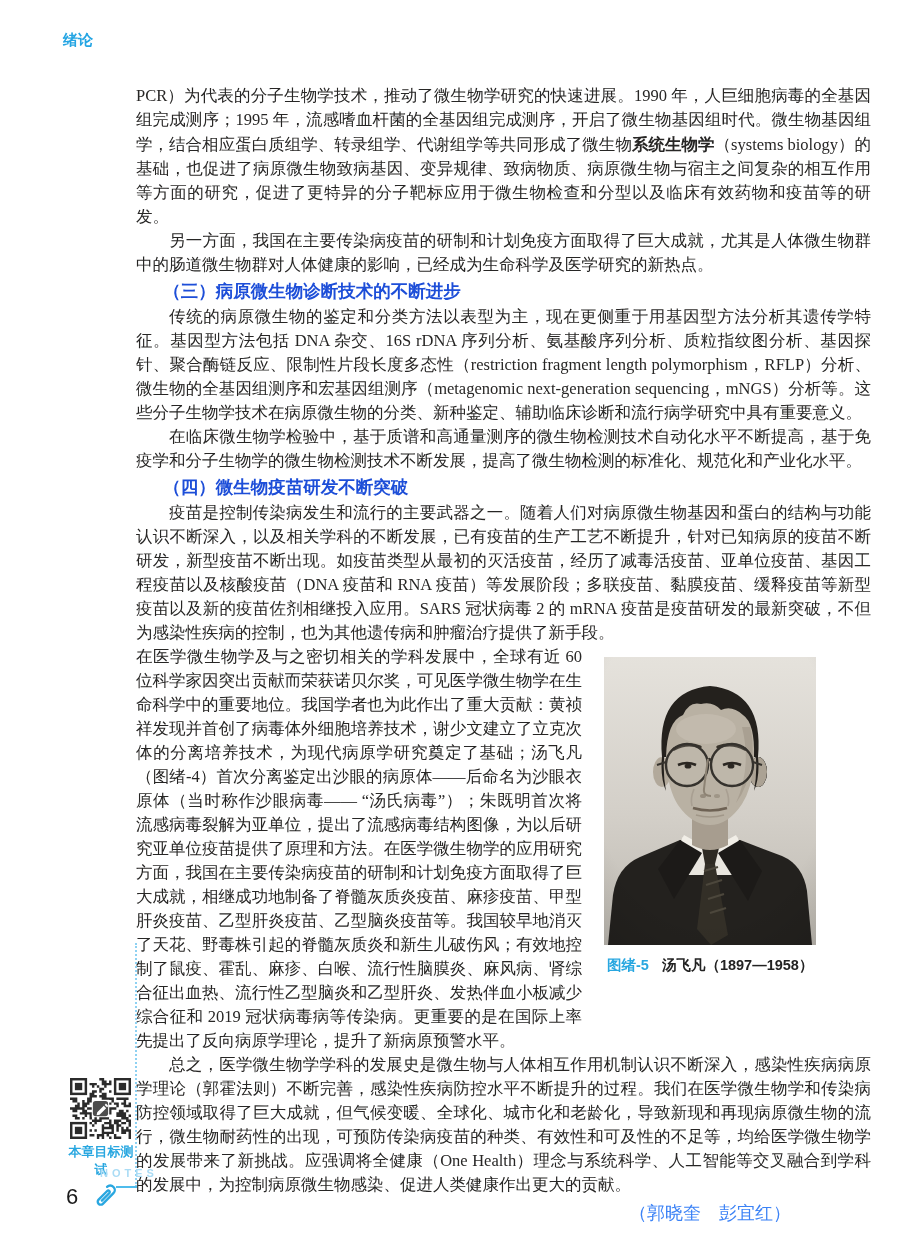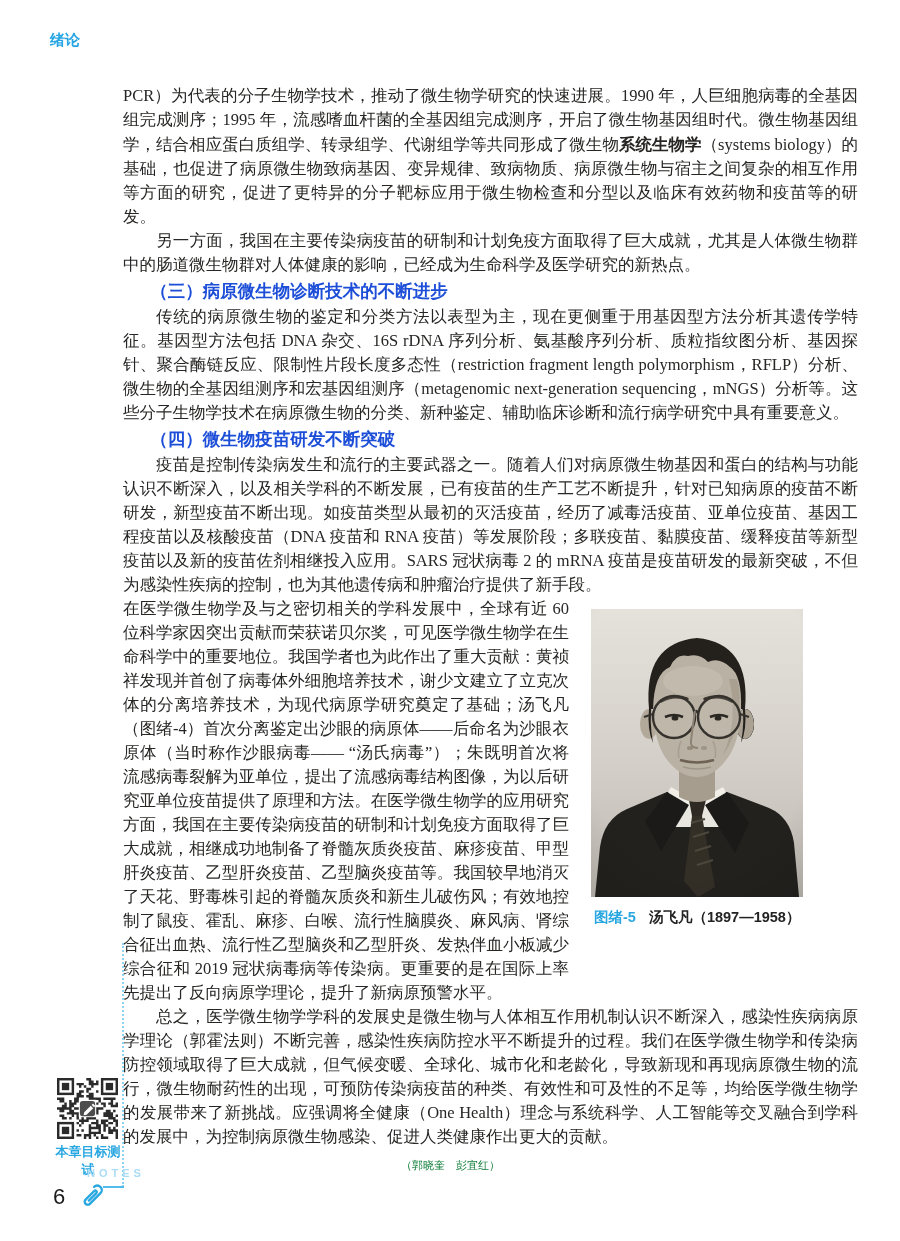--- a/index.html
+++ b/index.html
@@ -1,17 +1,17 @@
 <!DOCTYPE html>
 <html><head>
 <meta charset="utf-8">
 <style>
   html,body{margin:0;padding:0;background:#ffffff;}
   .page{position:relative;width:865px;height:1241px;background:#ffffff;overflow:hidden;
-        font-family:"Liberation Serif","DejaVu Serif",serif;color:#272625;}
+        font-family:"Liberation Serif","DejaVu Serif",serif;color:#272625;margin-left:13px;}
 
   
   .hdr{position:absolute;left:50px;top:31px;font-family:"Liberation Sans","DejaVu Sans",sans-serif;
        font-size:15px;font-weight:700;color:#25a5e3;}
 
   
   .content{position:absolute;left:123px;top:84px;width:735px;
            font-size:16.5px;line-height:24px;text-align:justify;}
   .content p{margin:0;}
   .indent{text-indent:2em;}
@@ -20,22 +20,22 @@
   .bold-hei{font-family:"Liberation Sans","DejaVu Sans",sans-serif;font-weight:700;}
 
   
   figure.fig{float:right;width:289px;margin:0 0 56px 0;padding:0;}
   .photo{width:212px;height:288px;margin:12px 0 0 22px;background:#d4d1ca;}
   .photo svg{display:block;}
   figcaption{margin:8px 0 0 25px;font-family:"Liberation Sans","DejaVu Sans",sans-serif;
              font-size:14.5px;font-weight:700;color:#222;text-align:left;text-indent:0;}
   .figlabel{color:#29a7e0;margin-right:13px;}
 
-  .sig{text-align:center;padding-right:80px;margin-top:4px;font-size:11px;
-       font-family:"Liberation Serif","DejaVu Serif",serif;color:#15803d;}
+  .sig{text-align:right;padding-right:80px;margin-top:4px;font-size:18px;
+       font-family:"Liberation Serif","DejaVu Serif",serif;color:#3b82f6;}
 
   
   .qr{position:absolute;left:57px;top:1078px;width:61px;height:61px;}
   .qr-label{position:absolute;left:53px;top:1143px;width:70px;text-align:center;
             font-family:"Liberation Sans","DejaVu Sans",sans-serif;
             font-size:13px;font-weight:700;color:#29a7e0;}
   .notes{position:absolute;left:87px;top:1167px;font-family:"Liberation Sans","DejaVu Sans",sans-serif;
          font-size:11px;font-weight:700;letter-spacing:4px;color:#aadcf5;}
   .dotline{position:absolute;left:122px;top:943px;height:244px;width:0;
            border-left:2px dotted #8ed1f2;}
@@ -54,20 +54,21 @@
   <div class="content">
 
     <p><span>PCR）为代表的分子生物学技术，推动了微生物学研究的快速进展。1990 年，人巨细胞病毒的全基因组完成测序；1995 年，流感嗜血杆菌的全基因组完成测序，开启了微生物基因组时代。微生物基因组学，结合相应蛋白质组学、转录组学、代谢组学等共同形成了微生物</span><span class="bold-hei">系统生物学</span><span>（systems biology）的基础，也促进了病原微生物致病基因、变异规律、致病物质、病原微生物与宿主之间复杂的相互作用等方面的研究，促进了更特异的分子靶标应用于微生物检查和分型以及临床有效药物和疫苗等的研发。</span></p>
 
     <p class="indent"><span>另一方面，我国在主要传染病疫苗的研制和计划免疫方面取得了巨大成就，尤其是人体微生物群中的肠道微生物群对人体健康的影响，已经成为生命科学及医学研究的新热点。</span></p>
 
     <h3 class="sub">（三）病原微生物诊断技术的不断进步</h3>
 
     <p class="indent"><span>传统的病原微生物的鉴定和分类方法以表型为主，现在更侧重于用基因型方法分析其遗传学特征。基因型方法包括 DNA 杂交、16S rDNA 序列分析、氨基酸序列分析、质粒指纹图分析、基因探针、聚合酶链反应、限制性片段长度多态性（restriction fragment length polymorphism，RFLP）分析、微生物的全基因组测序和宏基因组测序（metagenomic next-generation sequencing，mNGS）分析等。这些分子生物学技术在病原微生物的分类、新种鉴定、辅助临床诊断和流行病学研究中具有重要意义。</span></p>
 
+    <p class="indent"><span>在临床微生物学检验中，基于质谱和高通量测序的微生物检测技术自动化水平不断提高，基于免疫学和分子生物学的微生物检测技术不断发展，提高了微生物检测的标准化、规范化和产业化水平。</span></p>
 
     <h3 class="sub">（四）微生物疫苗研发不断突破</h3>
 
     <p class="indent"><span>疫苗是控制传染病发生和流行的主要武器之一。随着人们对病原微生物基因和蛋白的结构与功能认识不断深入，以及相关学科的不断发展，已有疫苗的生产工艺不断提升，针对已知病原的疫苗不断研发，新型疫苗不断出现。如疫苗类型从最初的灭活疫苗，经历了减毒活疫苗、亚单位疫苗、基因工程疫苗以及核酸疫苗（DNA 疫苗和 RNA 疫苗）等发展阶段；多联疫苗、黏膜疫苗、缓释疫苗等新型疫苗以及新的疫苗佐剂相继投入应用。SARS 冠状病毒 2 的 mRNA 疫苗是疫苗研发的最新突破，不但为感染性疾病的控制，也为其他遗传病和肿瘤治疗提供了新手段。</span></p>
 
     <p class="indent">
       </p><figure class="fig">
         <div class="photo">
 
           <svg width="212" height="288" viewBox="0 0 212 288">

